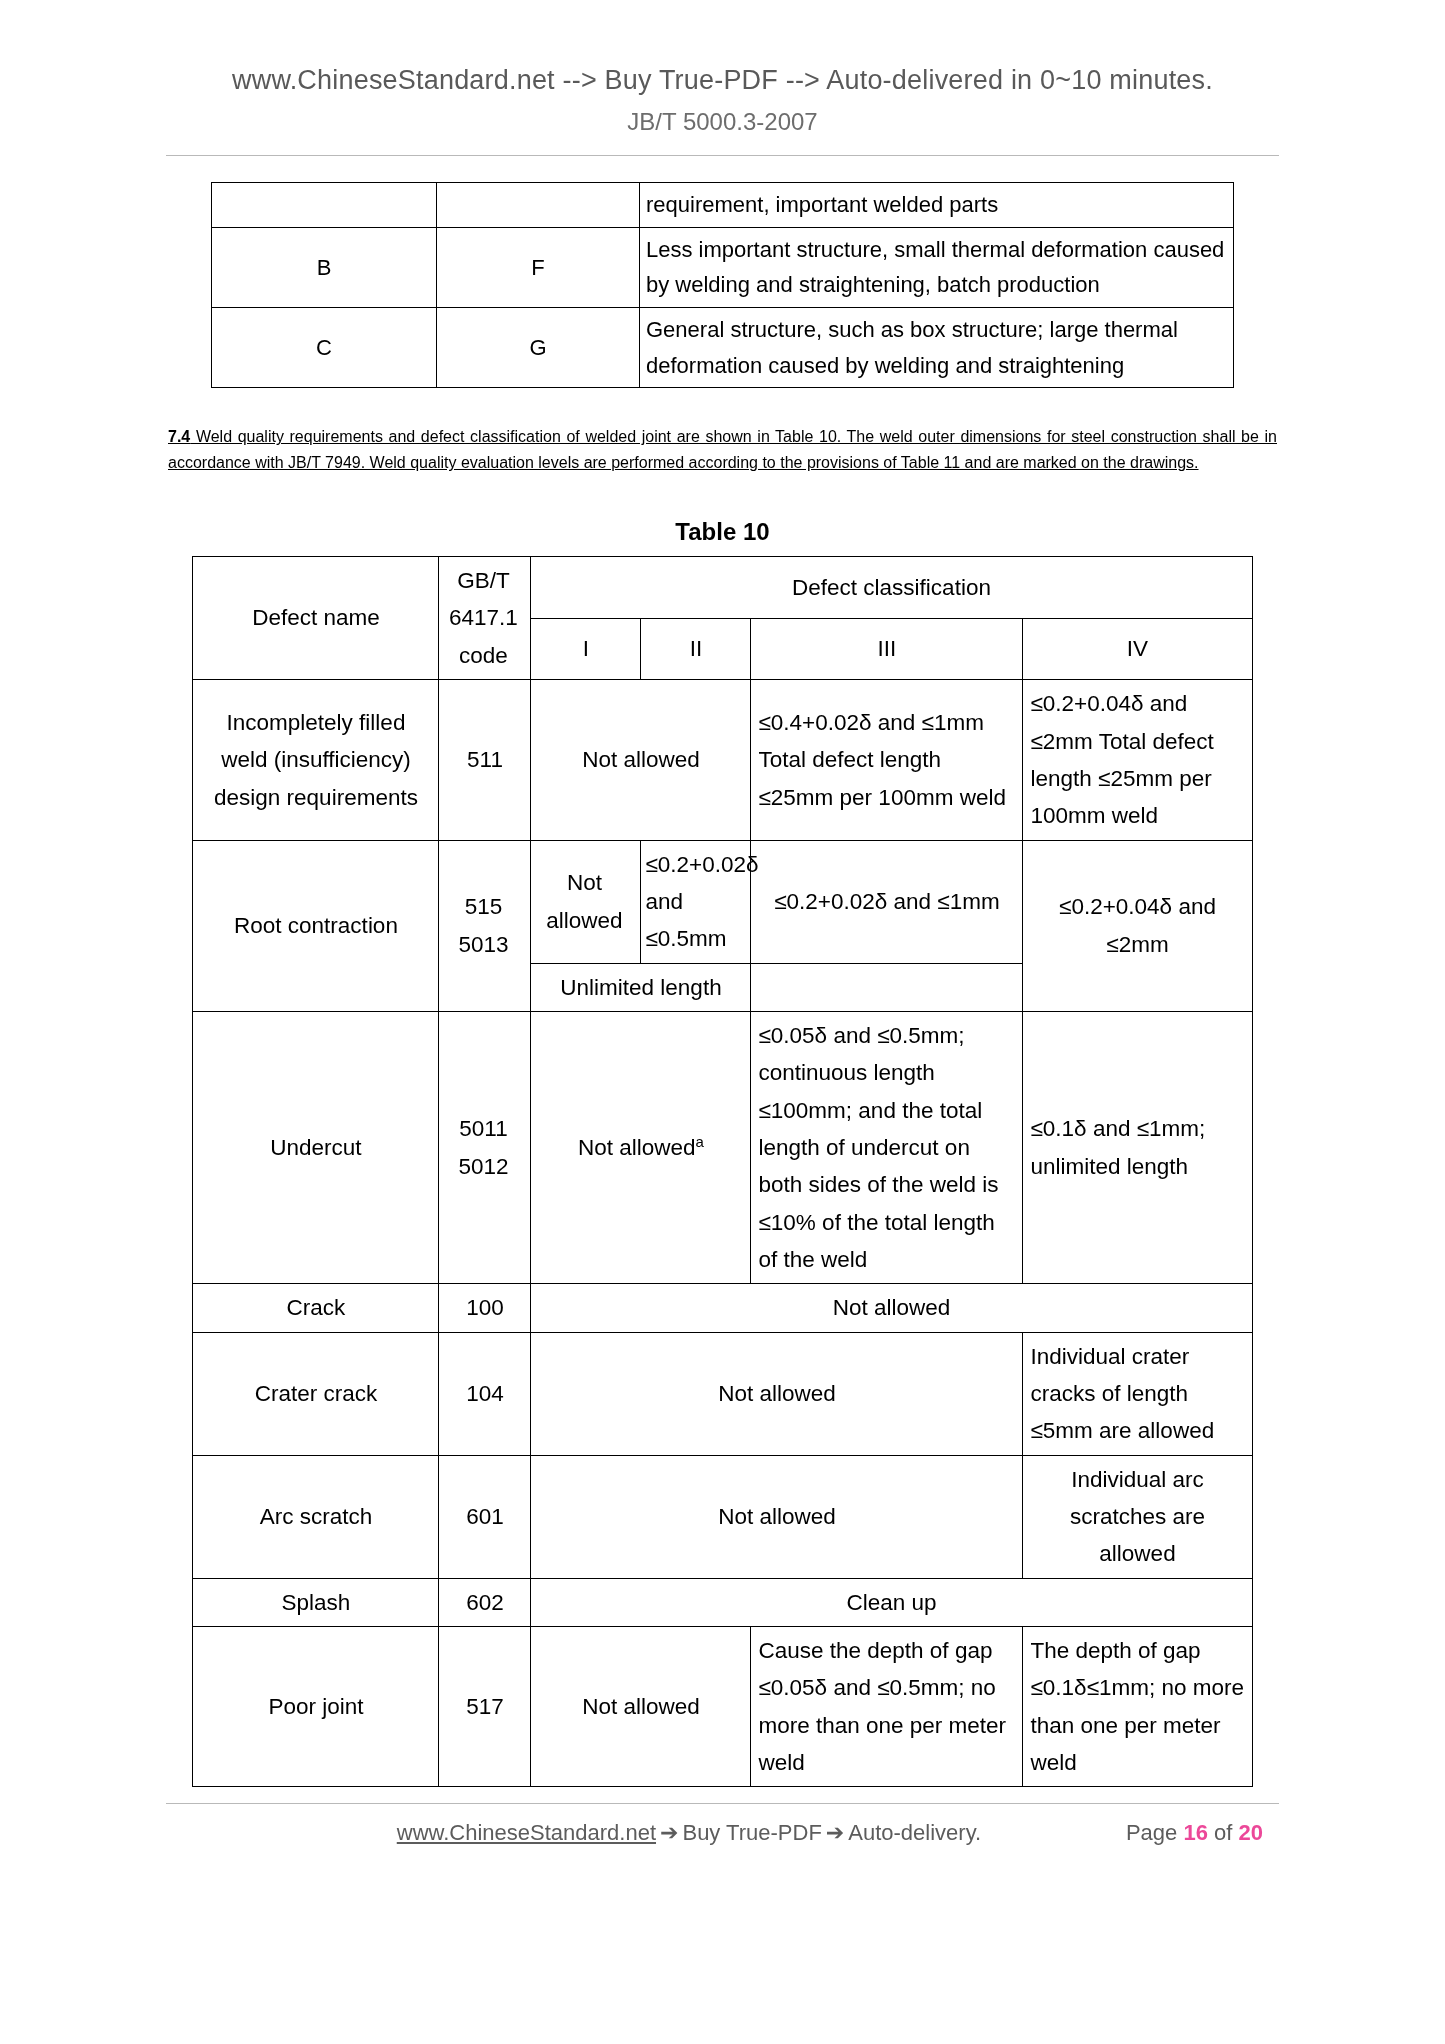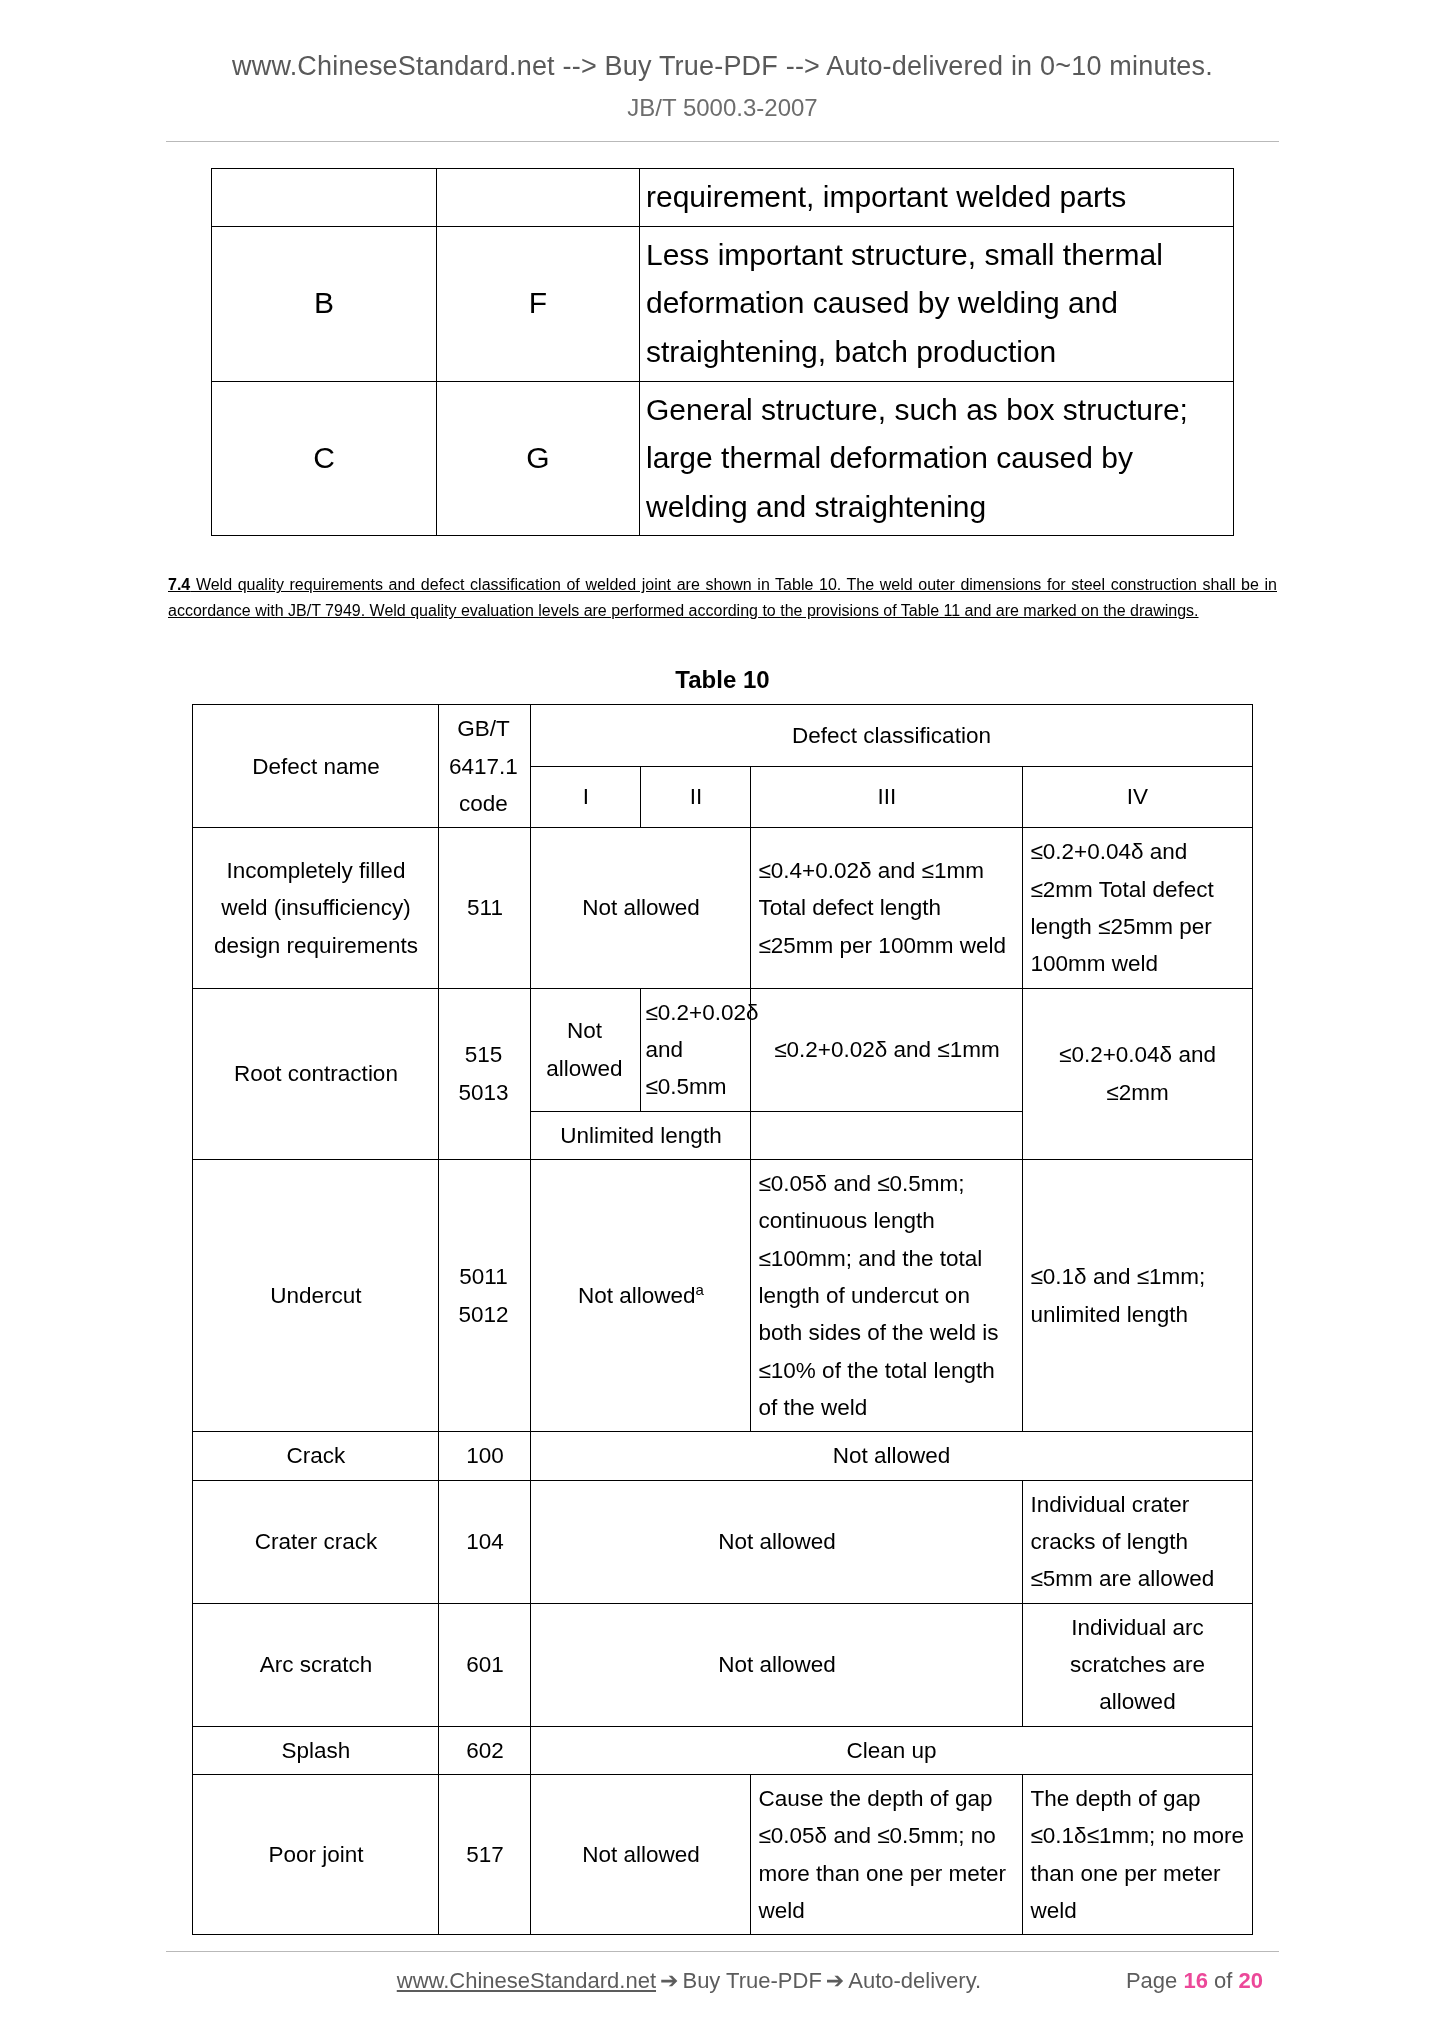--- a/index.html
+++ b/index.html
@@ -13,21 +13,21 @@
   }
   .page {
     position: relative;
     width: 1445px;
     height: 2044px;
     margin: 0 auto;
     background: #ffffff;
     box-sizing: border-box;
   }
   .header-area {
-    padding-top: 50px;
+    padding-top: 64px;
     text-align: center;
   }
   .promo-line {
     font-size: 27px;
     color: #595959;
     letter-spacing: 0.2px;
     line-height: 1.2;
   }
   .std-code {
     font-size: 24px;
@@ -46,21 +46,21 @@
     padding-top: 26px;
   }
   table.doc {
     border-collapse: collapse;
     width: 1023px;
     margin: 0 auto;
     table-layout: fixed;
   }
   table.doc td, table.doc th {
     border: 1.6px solid #000000;
-    font-size: 30px;
+    font-size: 22px;
     line-height: 1.62;
     padding: 4px 6px;
     vertical-align: middle;
     font-weight: normal;
   }
   .c { text-align: center; }
   .l { text-align: left; }
 
   
   table.tbl-cont td { height: 34px; }

